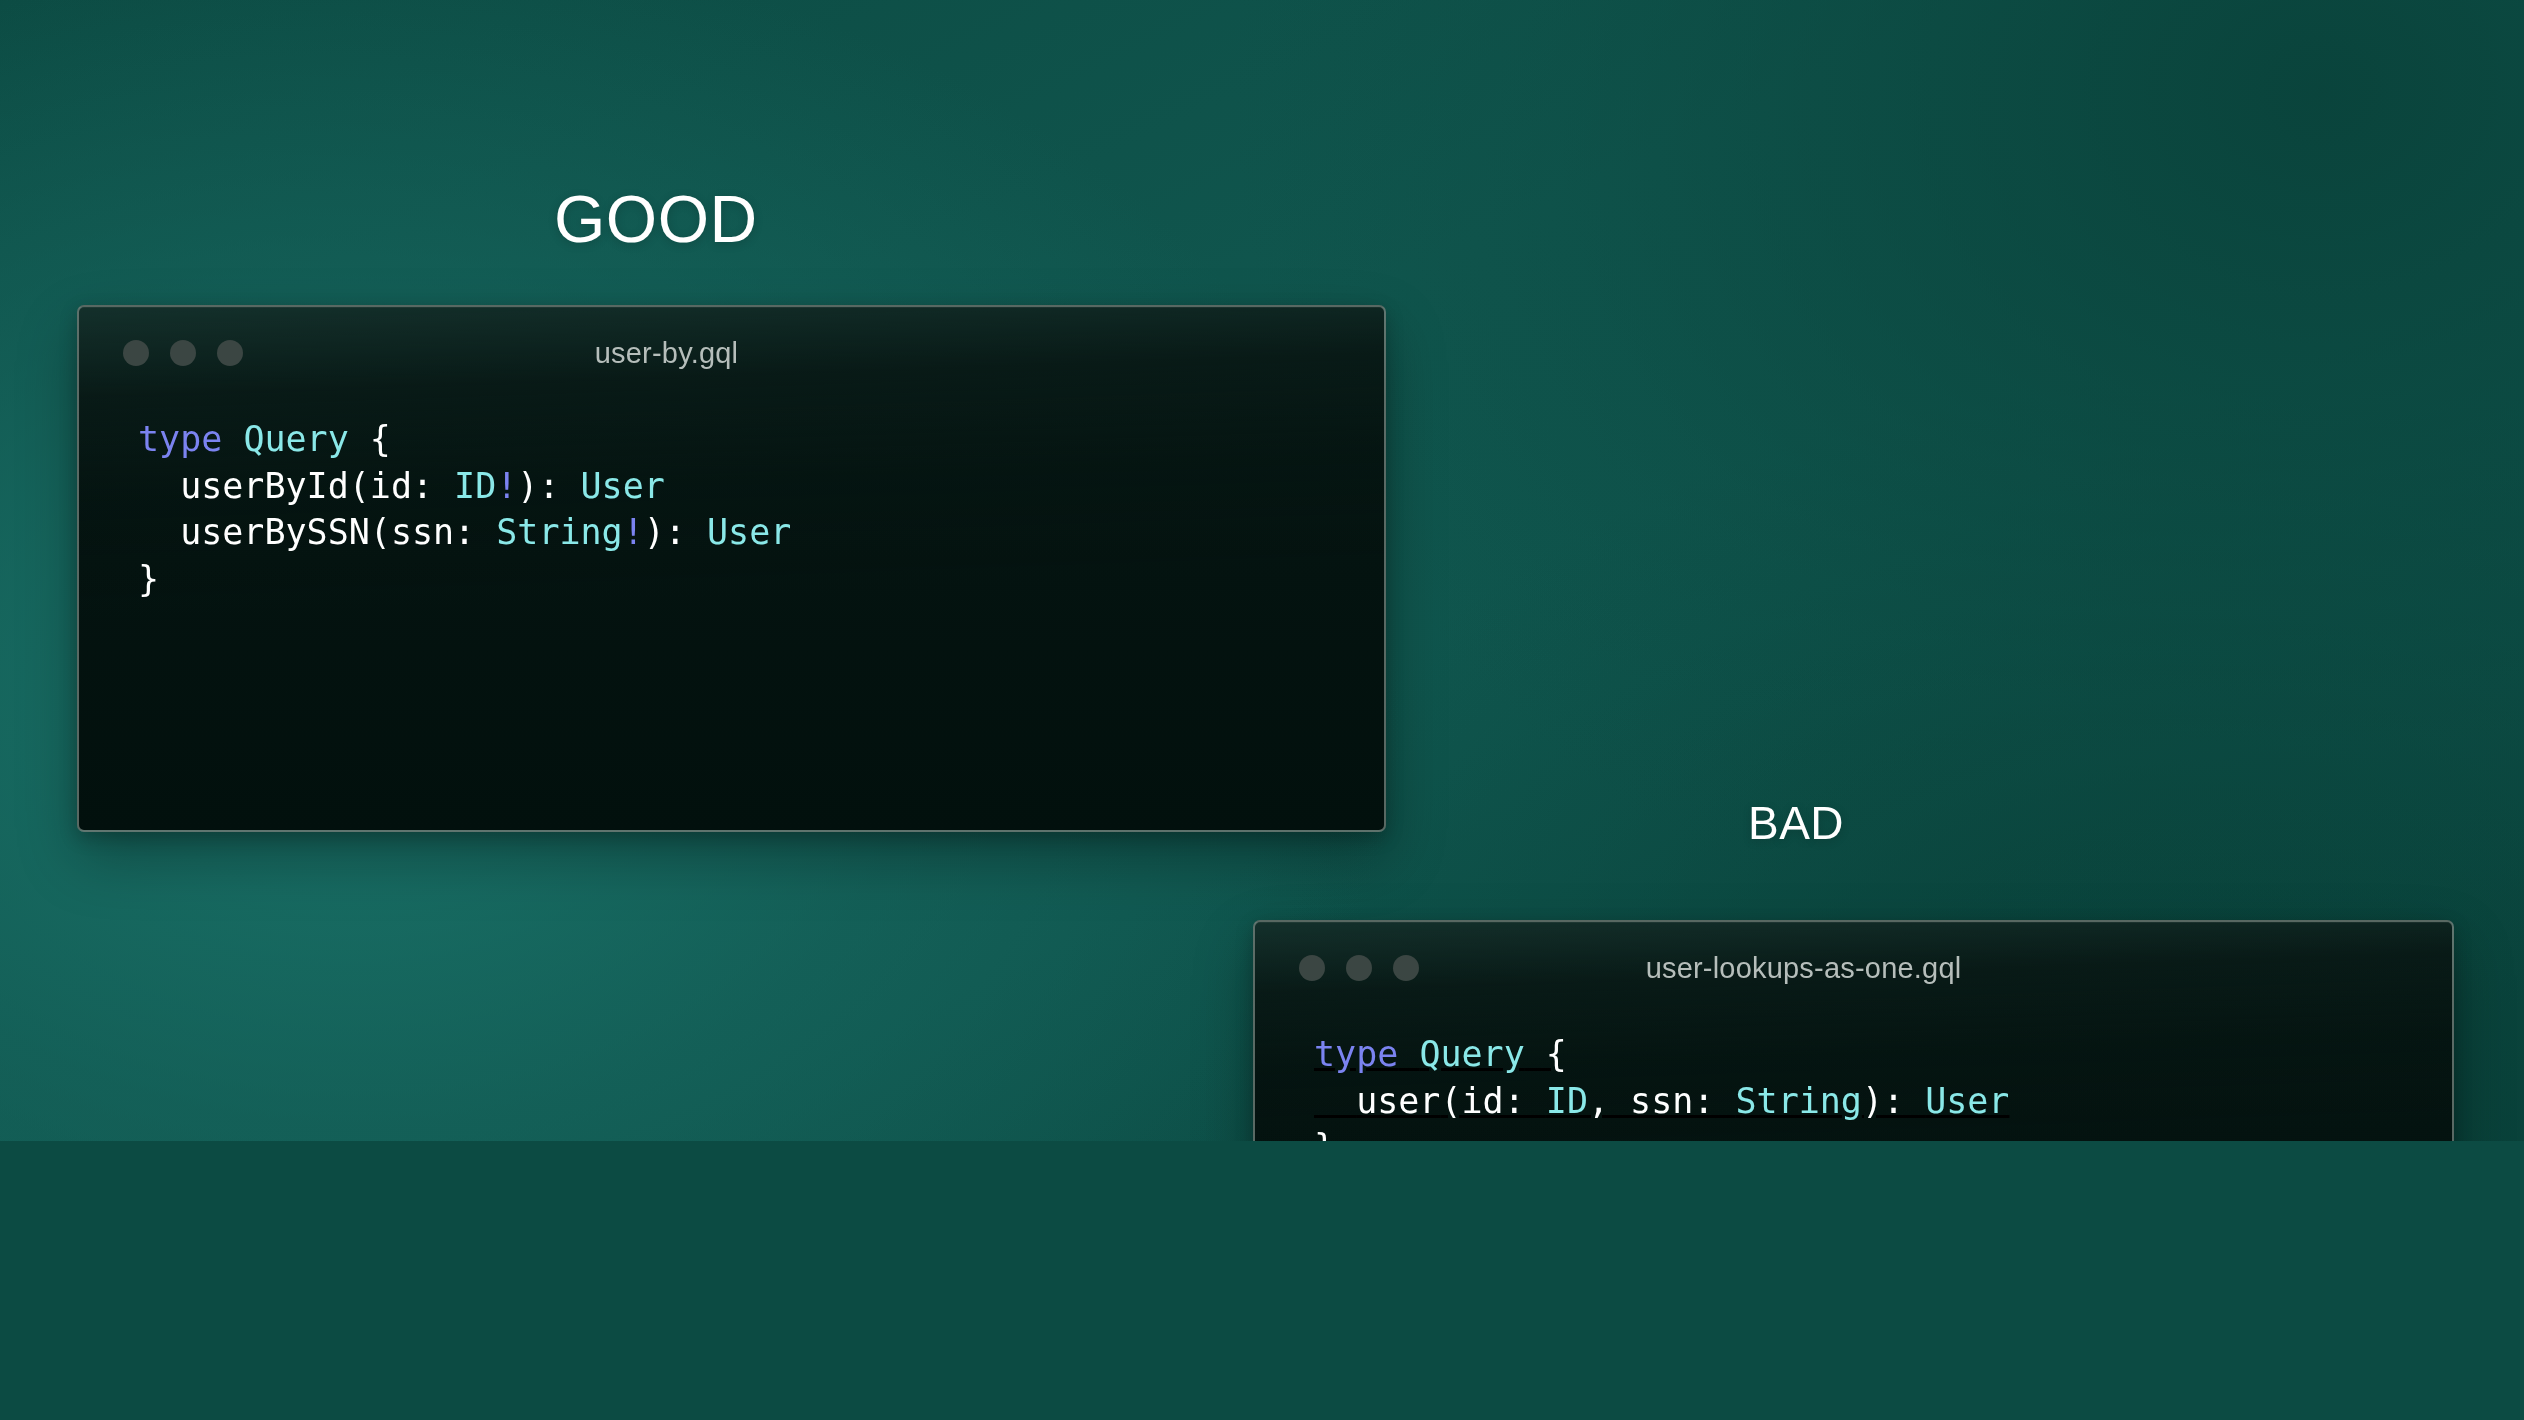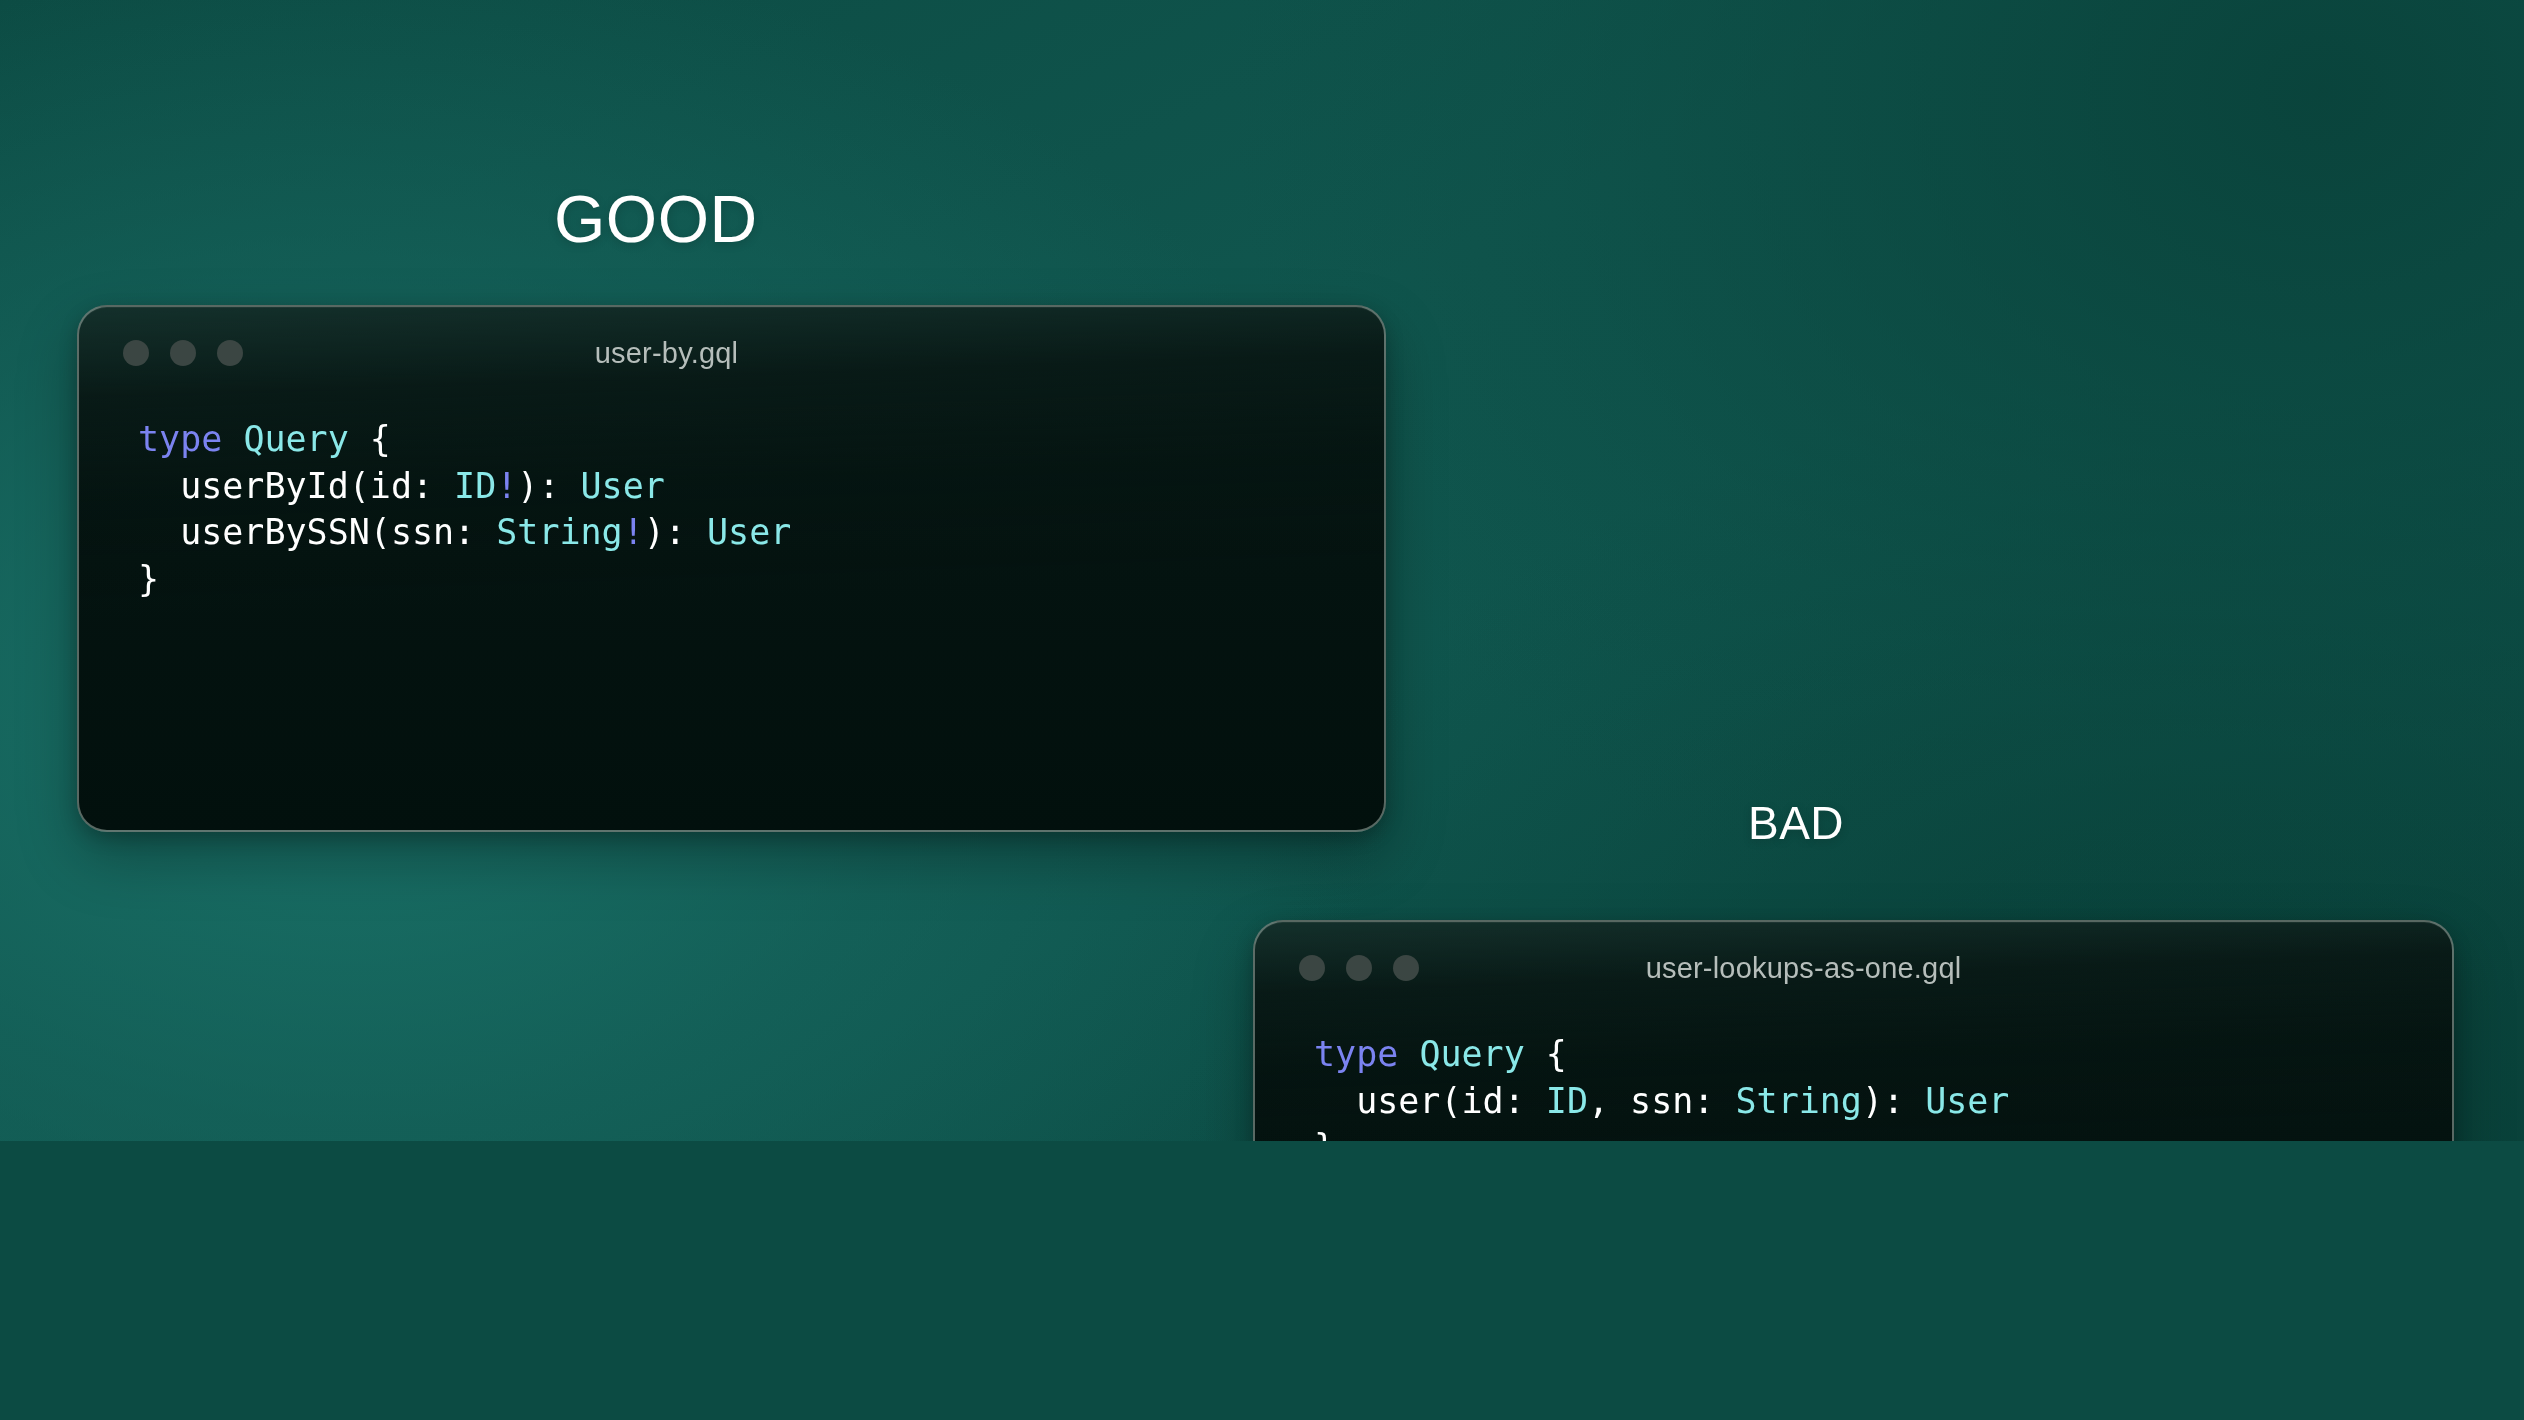--- a/index.html
+++ b/index.html
@@ -29,33 +29,33 @@
     line-height: 1;
     white-space: nowrap;
     text-shadow: 0 2px 10px rgba(0,0,0,0.18);
   }
   #label-good { left: 554px;  top: 186px; font-size: 66px; }
   #label-bad  { left: 1748px; top: 800px; font-size: 46px; }
 
   
   .window {
     position: absolute;
-    border-radius: 30px;
+    border-radius: 7px;
     border: 2px solid rgba(160,176,170,0.55);
     background:
       linear-gradient(178deg, rgba(22,52,47,0.85) 0%, rgba(10,28,25,0.55) 16%, rgba(4,17,14,0.15) 34%, rgba(2,14,11,0) 55%),
       linear-gradient(180deg, #071915 0%, #041310 48%, #02100d 100%);
     box-shadow:
       0 26px 60px rgba(0,0,0,0.30),
       0 6px 18px rgba(0,0,0,0.22),
       inset 0 1px 0 rgba(255,255,255,0.05);
     overflow: hidden;
   }
   #window-good { left: 77px;   top: 305px; width: 1305px; height: 523px; }
-  #window-bad  { left: 1253px; top: 920px; width: 1197px; height: 405px; }
+  #window-bad  { left: 1253px; top: 920px; width: 1197px; height: 405px; text-decoration: underline; }
 
   .titlebar {
     position: relative;
     height: 92px;
   }
   .dots {
     position: absolute;
     left: 44px;
     top: 50%;
     transform: translateY(-50%);

